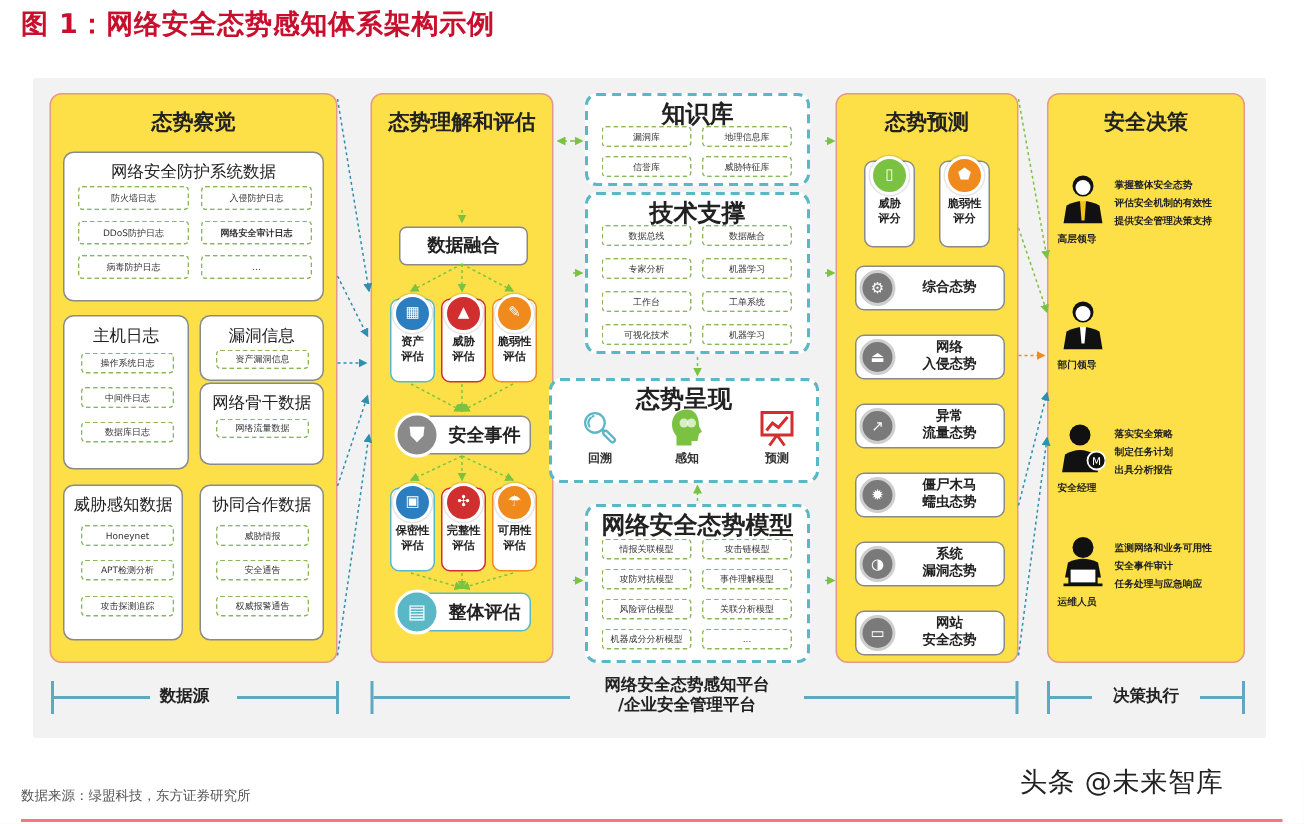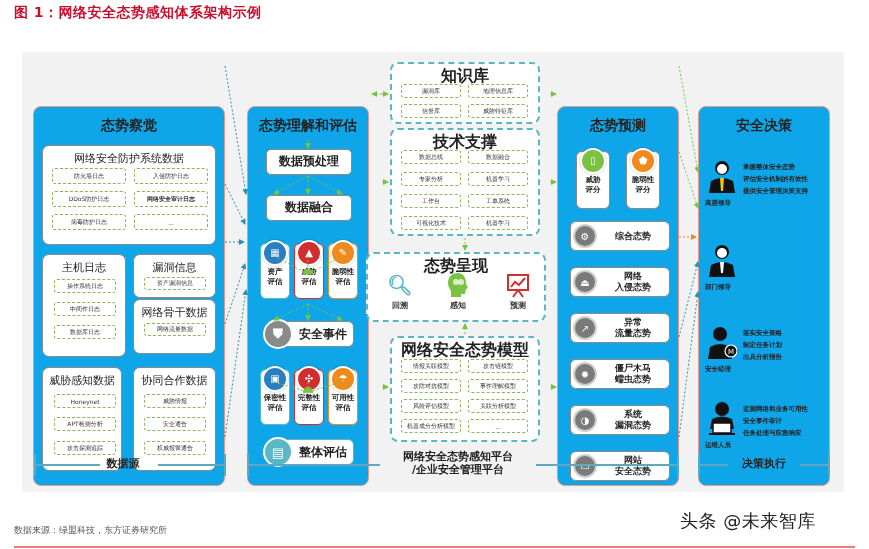--- a/index.html
+++ b/index.html
@@ -1,23 +1,23 @@
 <!DOCTYPE html>
 <html><head>
 <meta charset="utf-8">
 <style>
   * { box-sizing: border-box; margin: 0; padding: 0; }
   html, body { width: 869px; height: 549px; background: #ffffff; overflow: hidden; }
   body { position: relative; font-family: "DejaVu Sans", "Liberation Sans", sans-serif; color: #333; }
 
-  .fig-title { position: absolute; left: 14px; top: 4px; font-size: 14px; font-weight: bold; color: #c8102e; letter-spacing: 0.5px; }
+  .fig-title { position: absolute; left: 14px; top: 4px; font-size: 18px; font-weight: bold; color: #c8102e; letter-spacing: 0.5px; }
 
   .diagram { position: absolute; left: 22px; top: 52px; width: 822px; height: 440px; background: #f2f2f2; border-radius: 2px; }
 
-  .col { position: absolute; top: 10px; height: 380px; background: #0ea5e9; border: 1.5px solid #e3998c; border-radius: 8px; margin-top: 44px; }
+  .col { position: absolute; top: 10px; height: 380px; background: #fde047; border: 1.5px solid #e3998c; border-radius: 8px; }
   .col-title { text-align: center; font-weight: bold; color: #222; font-size: 14px; margin-top: 10px; }
 
   
   #col-perception { left: 11px; width: 192px; }
   .group { position: absolute; background: #fff; border: 1.5px solid #8a8a8a; border-radius: 7px; }
   .group-title { text-align: center; font-weight: normal; font-size: 11px; color: #222; margin-top: 5px; }
   .tag { position: absolute; border: 1px dashed #89b75a; border-radius: 3px; font-size: 6px; color: #333; text-align: center; background: #fff; display: flex; align-items: center; justify-content: center; }
 
   
   #col-understanding { left: 225px; width: 122px; }
@@ -106,21 +106,20 @@
     <div class="group" style="left:99px; top:260px; width:83px; height:104px;">
       <div class="group-title">协同合作数据</div>
       <div class="tag" style="left:10px; top:26px; width:62px; height:14px;">威胁情报</div>
       <div class="tag" style="left:10px; top:49px; width:62px; height:14px;">安全通告</div>
       <div class="tag" style="left:10px; top:73px; width:62px; height:14px;">权威报警通告</div>
     </div>
   </div>
 
   <div class="col" id="col-understanding">
     <div class="col-title">态势理解和评估</div>
-    <div class="rbox" style="top:42px;">数据预处理</div>
     <div class="rbox" style="top:88px;">数据融合</div>
 
     <div class="circle-card" style="left:12px; top:136px; border-color:#5ab7c5;">
       <div class="circle-ico" style="background:#2b7fc0;">▦</div>
       <div>资产</div>
       <div>评估</div>
     </div>
     <div class="circle-card" style="left:46px; top:136px; border-color:#d12f2f;">
       <div class="circle-ico" style="background:#d12f2f;">▲</div>
       <div>威胁</div>

